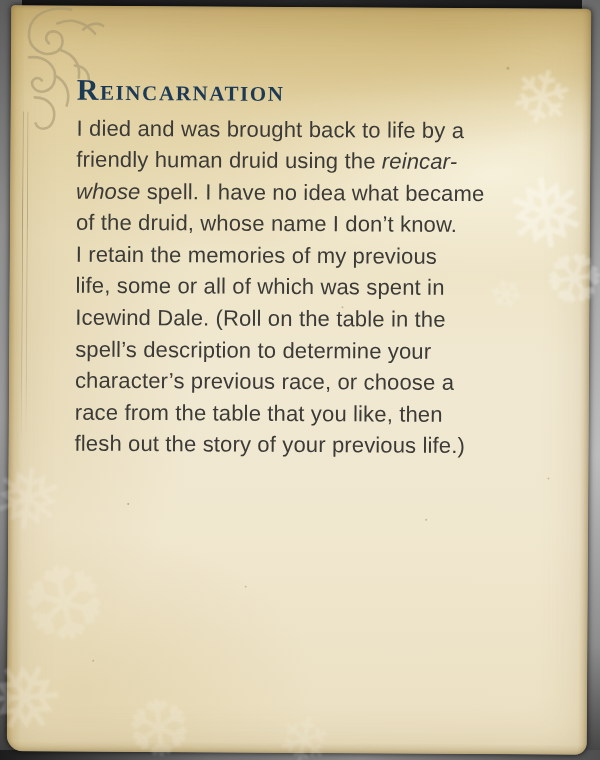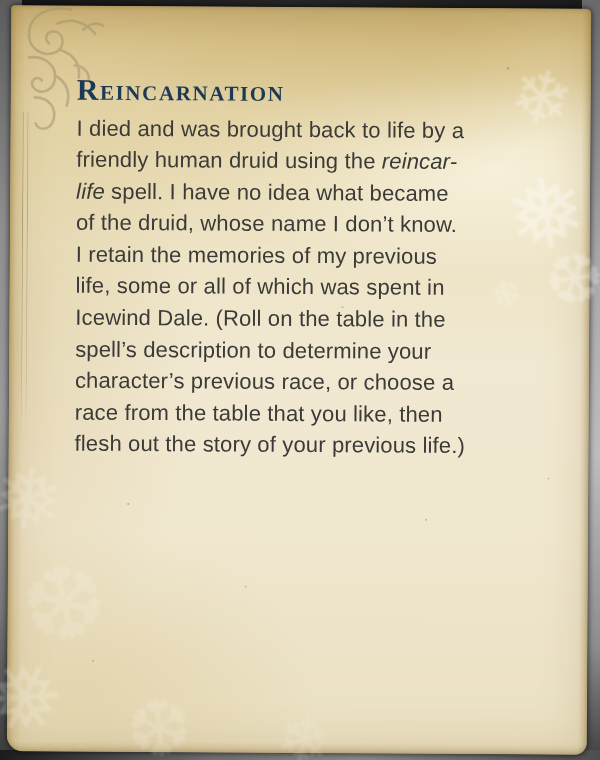--- a/index.html
+++ b/index.html
@@ -163,21 +163,21 @@
     <span class="snowflake sf6">❆</span>
     <span class="snowflake sf7">❅</span>
     <span class="snowflake sf8">❆</span>
     <span class="snowflake sf9">❄</span>
 
     <div class="content">
       <h1 class="page-title">Reincarnation</h1>
       <div class="body-text">
           <div class="line"><span>I died and was brought back to life by a</span></div>
           <div class="line"><span>friendly human druid using the </span><em>reincar-</em></div>
-          <div class="line"><em>life</em><span> spell. I have no idea what became</span></div>
+          <div class="line"><em>whose</em><span> spell. I have no idea what became</span></div>
           <div class="line"><span>of the druid, whose name I don’t know.</span></div>
           <div class="line"><span>I retain the memories of my previous</span></div>
           <div class="line"><span>life, some or all of which was spent in</span></div>
           <div class="line"><span>Icewind Dale. (Roll on the table in the</span></div>
           <div class="line"><span>spell’s description to determine your</span></div>
           <div class="line"><span>character’s previous race, or choose a</span></div>
           <div class="line"><span>race from the table that you like, then</span></div>
           <div class="line"><span>flesh out the story of your previous life.)</span></div>
         </div>
     </div>

